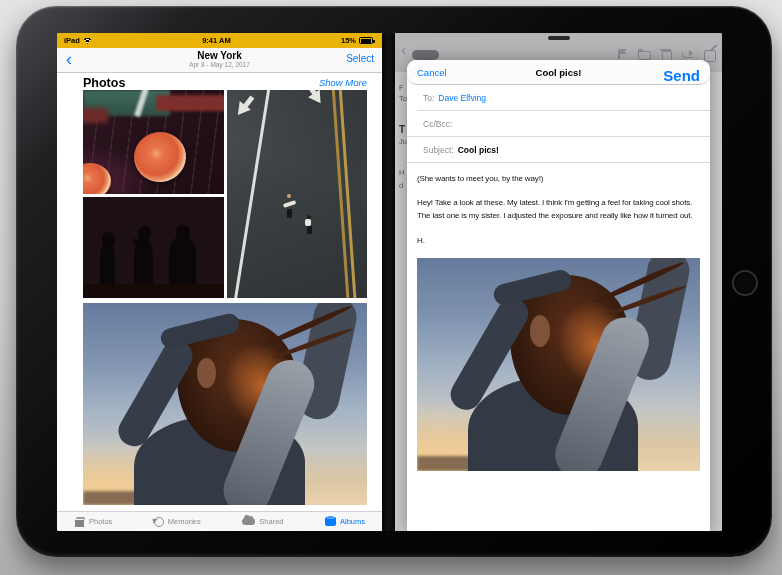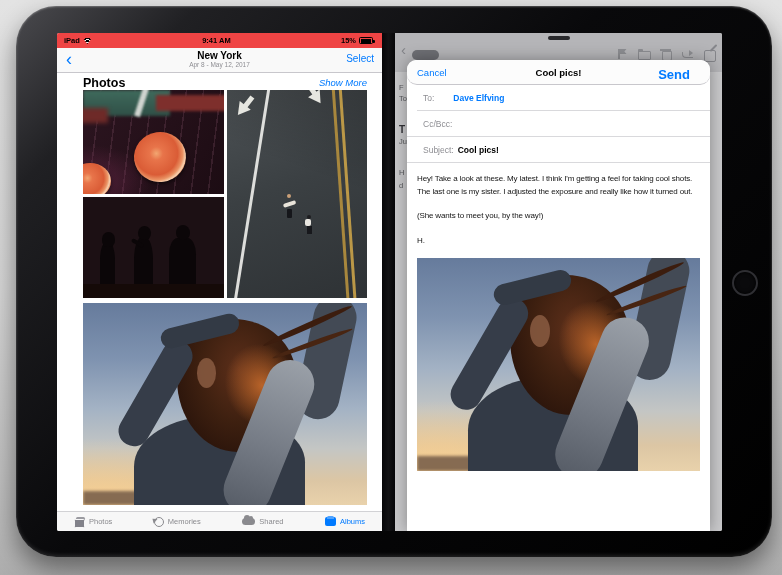--- a/index.html
+++ b/index.html
@@ -21,21 +21,21 @@
     border-radius:50%; background:#0a0a0c; border:2px solid #2f2f33;
     box-shadow: inset 0 0 4px #000;
   }
   .screen {
     position:absolute; left:41px; top:27px; width:665px; height:498px;
     background:#000; border-radius:2px; overflow:hidden; display:flex;
   }
   
   .pane-left { width:325px; height:100%; background:#fff; position:relative; overflow:hidden; }
   .statusbar {
-    height:15px; background:#ef4444; display:flex; align-items:center;
+    height:15px; background:#eab308; display:flex; align-items:center;
     justify-content:space-between; padding:0 7px; font-size:7.5px; font-weight:700; color:#000;
   }
   .sb-left, .sb-right { display:flex; align-items:center; gap:3px; }
   .wifi {
     width:9px; height:7px;
     background: radial-gradient(circle at 50% 100%, #000 0 1.3px, #f9f9f9 1.3px 2.5px, #000 2.5px 3.7px, #f9f9f9 3.7px 4.9px, #000 4.9px 6.2px, transparent 6.2px);
     clip-path: polygon(50% 100%, 0 15%, 100% 15%);
   }
   .battery { position:relative; width:14px; height:7px; border:1px solid #000; border-radius:1.5px; margin-right:2px; }
   .battery::before { content:""; position:absolute; left:.5px; top:.5px; bottom:.5px; width:10.5px; background:#000; }
@@ -169,26 +169,26 @@
   .gi-compose::after { content:""; position:absolute; left:5px; top:-1px; width:9px; height:2px; background:#76777c; transform:rotate(-45deg); border-radius:1px; }
   .mail-dim-body { position:absolute; left:0; top:39px; width:100%; bottom:0; background:#c9c9cb; }
   .frag { position:absolute; left:4px; color:#55565a; font-size:7.5px; }
   .frag-b { font-weight:700; font-size:10px; color:#323236; }
   
   .sheet { position:absolute; left:12px; top:27px; width:303px; bottom:0;
     background:#fff; border-radius:9px 9px 0 0; box-shadow:0 0 16px rgba(0,0,0,.35); overflow:hidden; }
   .sheet-head { height:25px; position:relative; border-bottom:1px solid #c8c7cc; background:#fcfcfc;border-radius:10px; }
   .sh-cancel { position:absolute; left:10px; top:7px; color:#007aff; font-size:9.5px; }
   .sh-title { position:absolute; left:0; right:0; top:7px; text-align:center; font-size:9.5px; font-weight:700; color:#000; }
-  .sh-send { position:absolute; right:20px; top:7px; color:#007aff; font-size:13px; font-weight:600; }
+  .sh-send { position:absolute; right:10px; top:7px; color:#007aff; font-size:15px; font-weight:600; }
   .field { height:26px; display:flex; align-items:center; padding:0 16px; font-size:8.5px; position:relative; }
   .field .hl { position:absolute; bottom:0; right:0; height:1px; background:#d9d9dc; left:0; }
   .field .hl.ind { left:10px; }
   .f-label { color:#8e8e93; }
-  .f-value { margin-left:19px; color:#007aff;font-weight:bold; }
+  .f-value { margin-left:4px; color:#007aff; }
   .f-subject { margin-left:4px; color:#000; font-weight:700; }
   .mail-body { padding:9px 10px 0 10px; font-size:8px; letter-spacing:-0.15px; line-height:1.65; color:#141414; }
   .mail-body .para { margin-bottom:11px; max-width:285px; }
   .attach-dusk { width:283px; height:213px; margin:2px 0 0 0; }
 </style>
 </head>
 <body>
 
 <div class="device">
   <div class="home-btn"></div>
@@ -341,22 +341,22 @@
           <span class="f-label">Cc/Bcc:</span>
           <span class="hl"></span>
         </div>
         <div class="field">
           <span class="f-label">Subject:</span>
           <span class="f-subject">Cool pics!</span>
           <span class="hl"></span>
         </div>
 
         <div class="mail-body">
+          <div class="para">(She wants to meet you, by the way!)</div>
           <div class="para">Hey! Take a look at these. My latest. I think I'm getting a feel for taking cool shots. The last one is my sister. I adjusted the exposure and really like how it turned out.</div>
-          <div class="para">(She wants to meet you, by the way!)</div>
           <div class="para">H.</div>
 
           <div class="photo ph-dusk attach-dusk">
             <div class="dk-cloud"></div>
             <div class="dk-torso"></div>
             <div class="dk-armR2"></div>
             <div class="dk-hair"></div>
             <div class="dk-glow"></div>
             <div class="dk-strand1"></div>
             <div class="dk-strand2"></div>

